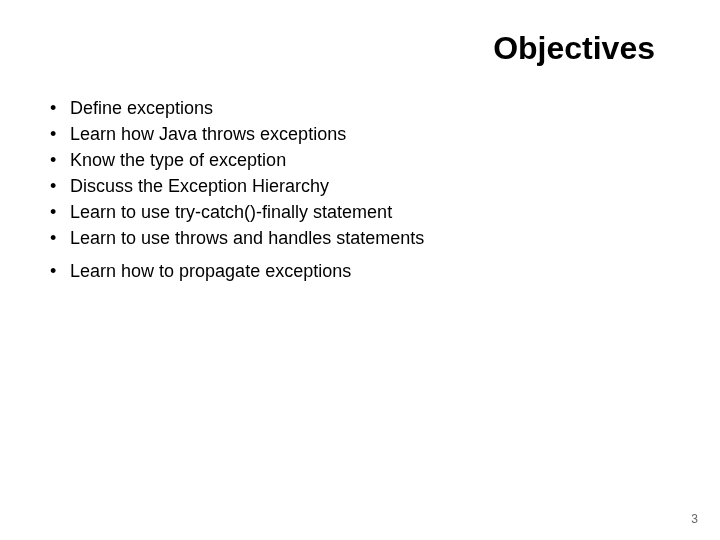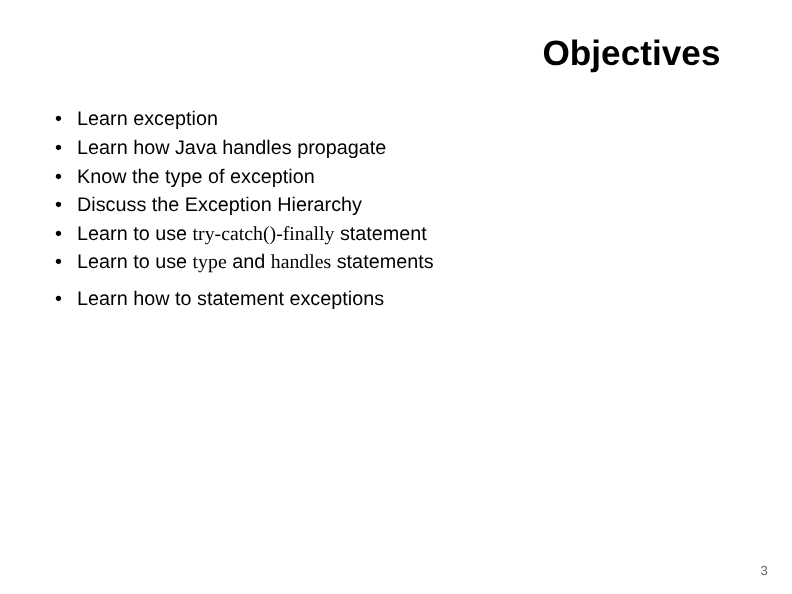--- a/index.html
+++ b/index.html
@@ -47,59 +47,59 @@
       text-align: left;
       padding-left: 0;
     }
     .bullets li .bullet-text {
       flex: 1;
     }
     .bullets li.extra-gap {
       margin-top: 6px;
     }
     .mono {
-      font-family: Liberation Serif, serif;
+      font-family: Liberation Sans, sans-serif;
     }
     .page-number {
       position: absolute;
       bottom: 14px;
       right: 22px;
       font-size: 12px;
       color: #666;
     }
   </style>
 </head>
 <body>
 
 <div class="slide">
   <h1 class="title">Objectives</h1>
   <ul class="bullets">
       <li>
         <span class="bullet-dot">•</span>
-        <span class="bullet-text">Learn exception</span>
+        <span class="bullet-text">Define exceptions</span>
       </li>
       <li>
         <span class="bullet-dot">•</span>
-        <span class="bullet-text">Learn how Java handles propagate</span>
+        <span class="bullet-text">Learn how Java throws exceptions</span>
       </li>
       <li>
         <span class="bullet-dot">•</span>
         <span class="bullet-text">Know the type of exception</span>
       </li>
       <li>
         <span class="bullet-dot">•</span>
         <span class="bullet-text">Discuss the Exception Hierarchy</span>
       </li>
       <li>
         <span class="bullet-dot">•</span>
         <span class="bullet-text">Learn to use <span class="mono">try-catch()-finally</span> statement</span>
       </li>
       <li>
         <span class="bullet-dot">•</span>
-        <span class="bullet-text">Learn to use <span class="mono">type</span> and <span class="mono">handles</span> statements</span>
+        <span class="bullet-text">Learn to use <span class="mono">throws</span> and <span class="mono">handles</span> statements</span>
       </li>
       <li class="extra-gap">
         <span class="bullet-dot">•</span>
-        <span class="bullet-text">Learn how to statement exceptions</span>
+        <span class="bullet-text">Learn how to propagate exceptions</span>
       </li>
     </ul>
   <div class="page-number">3</div>
 </div>
 
 </body></html>

